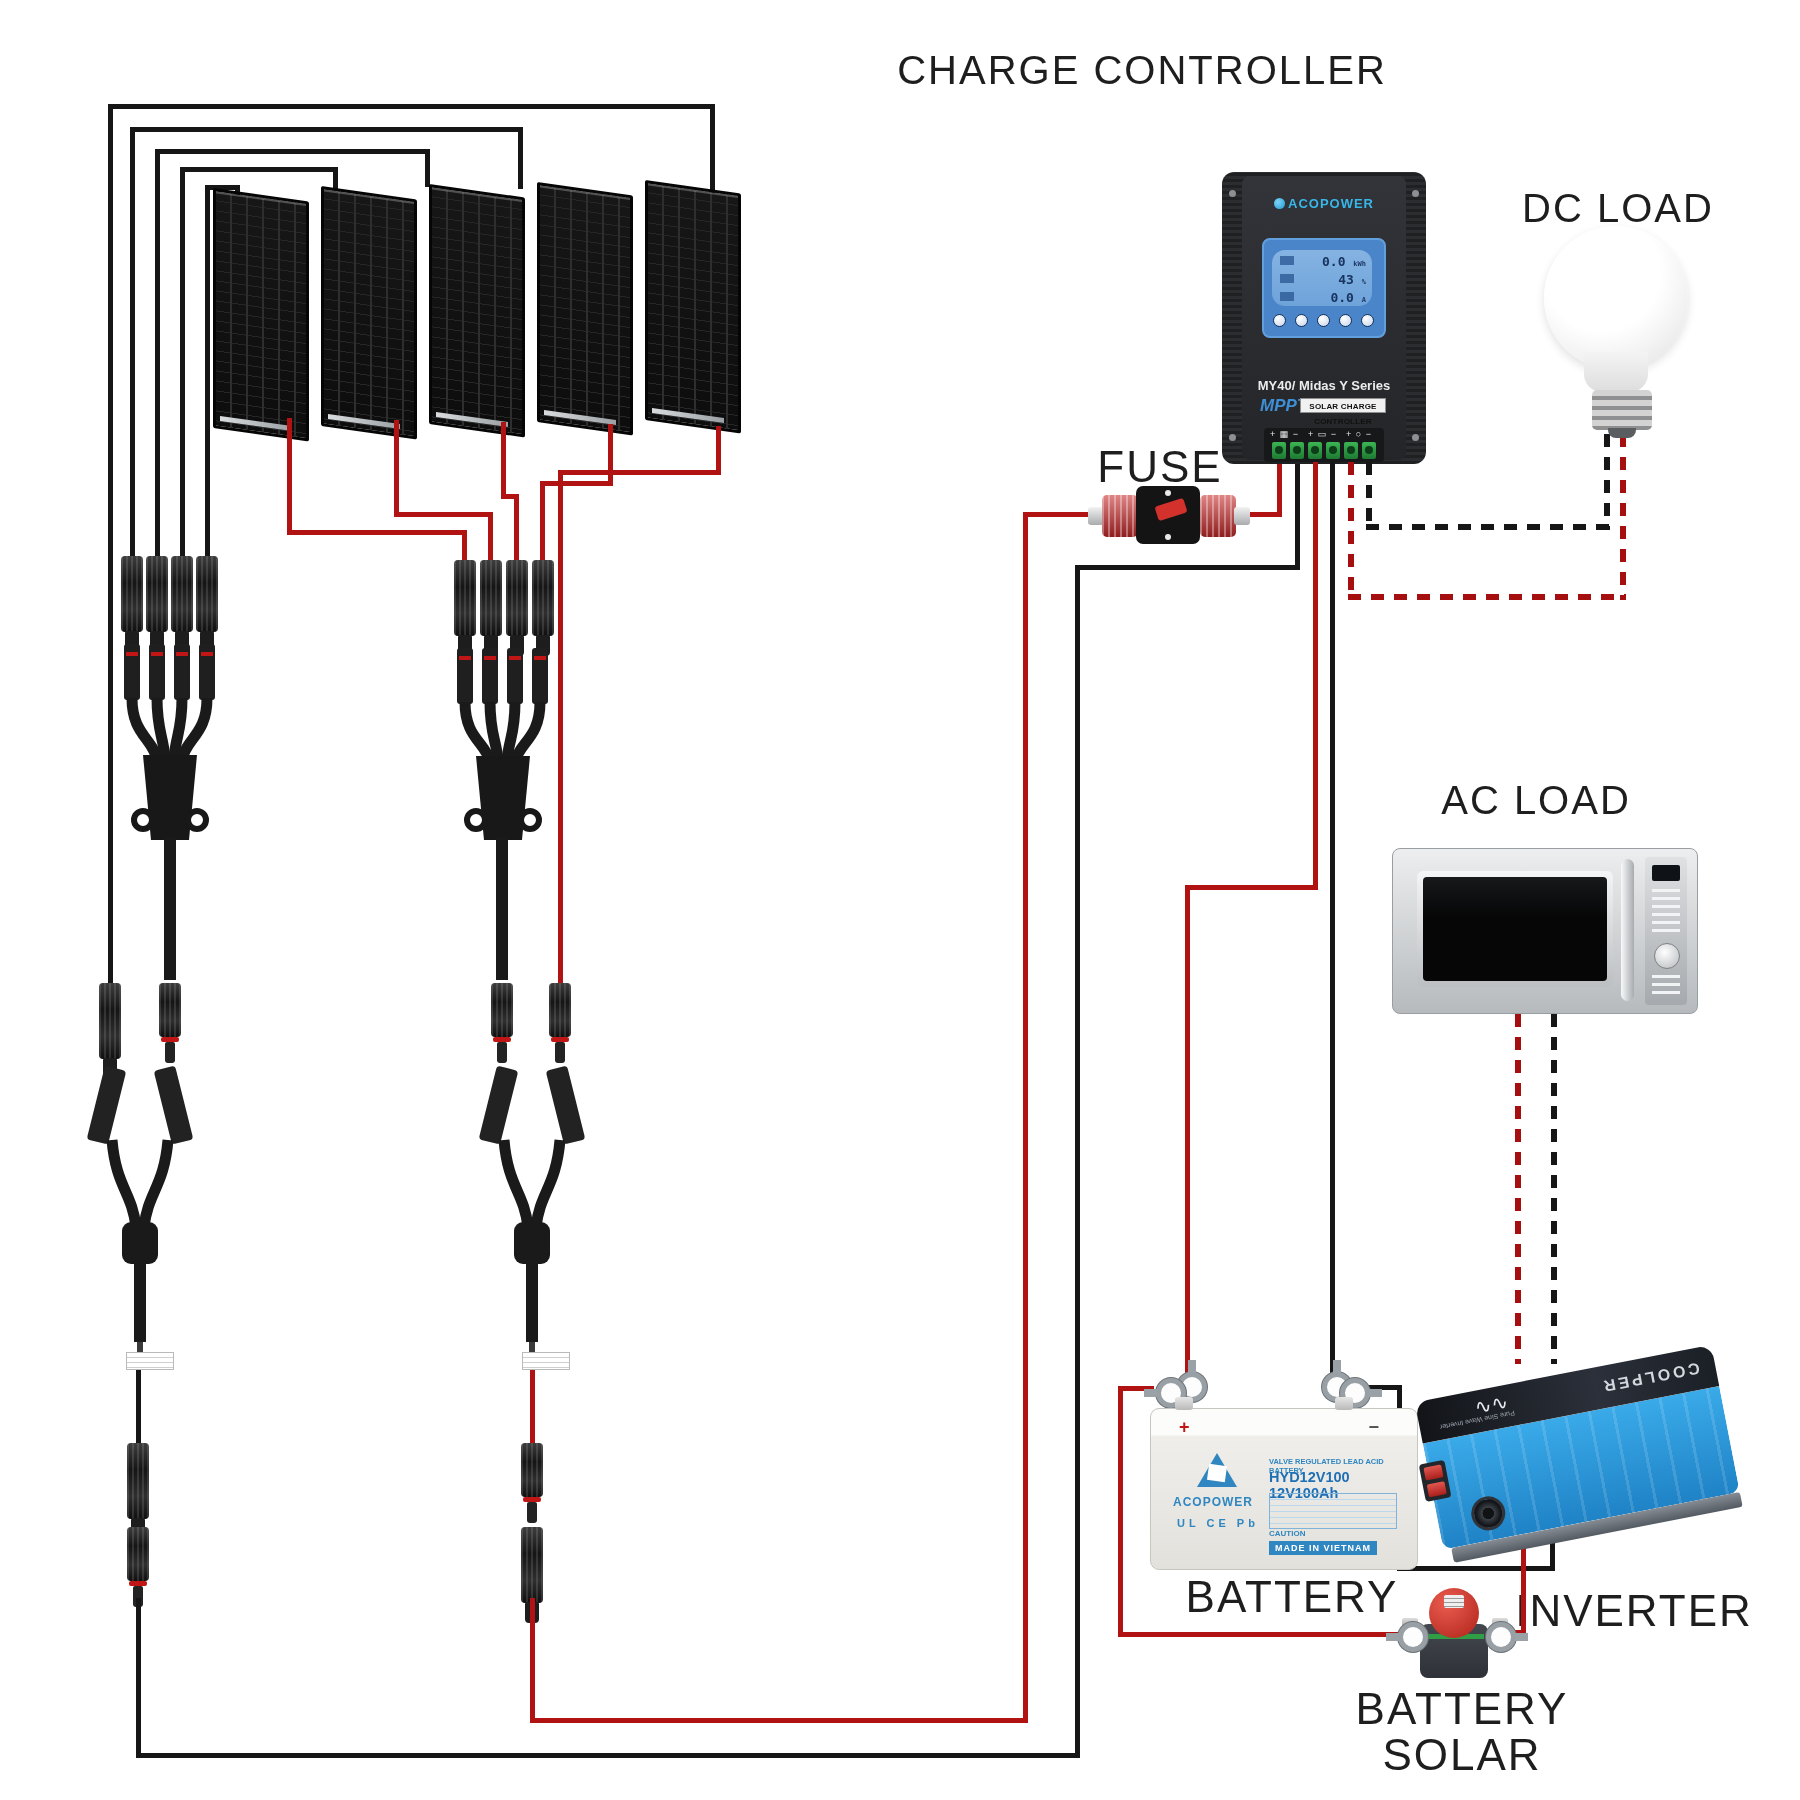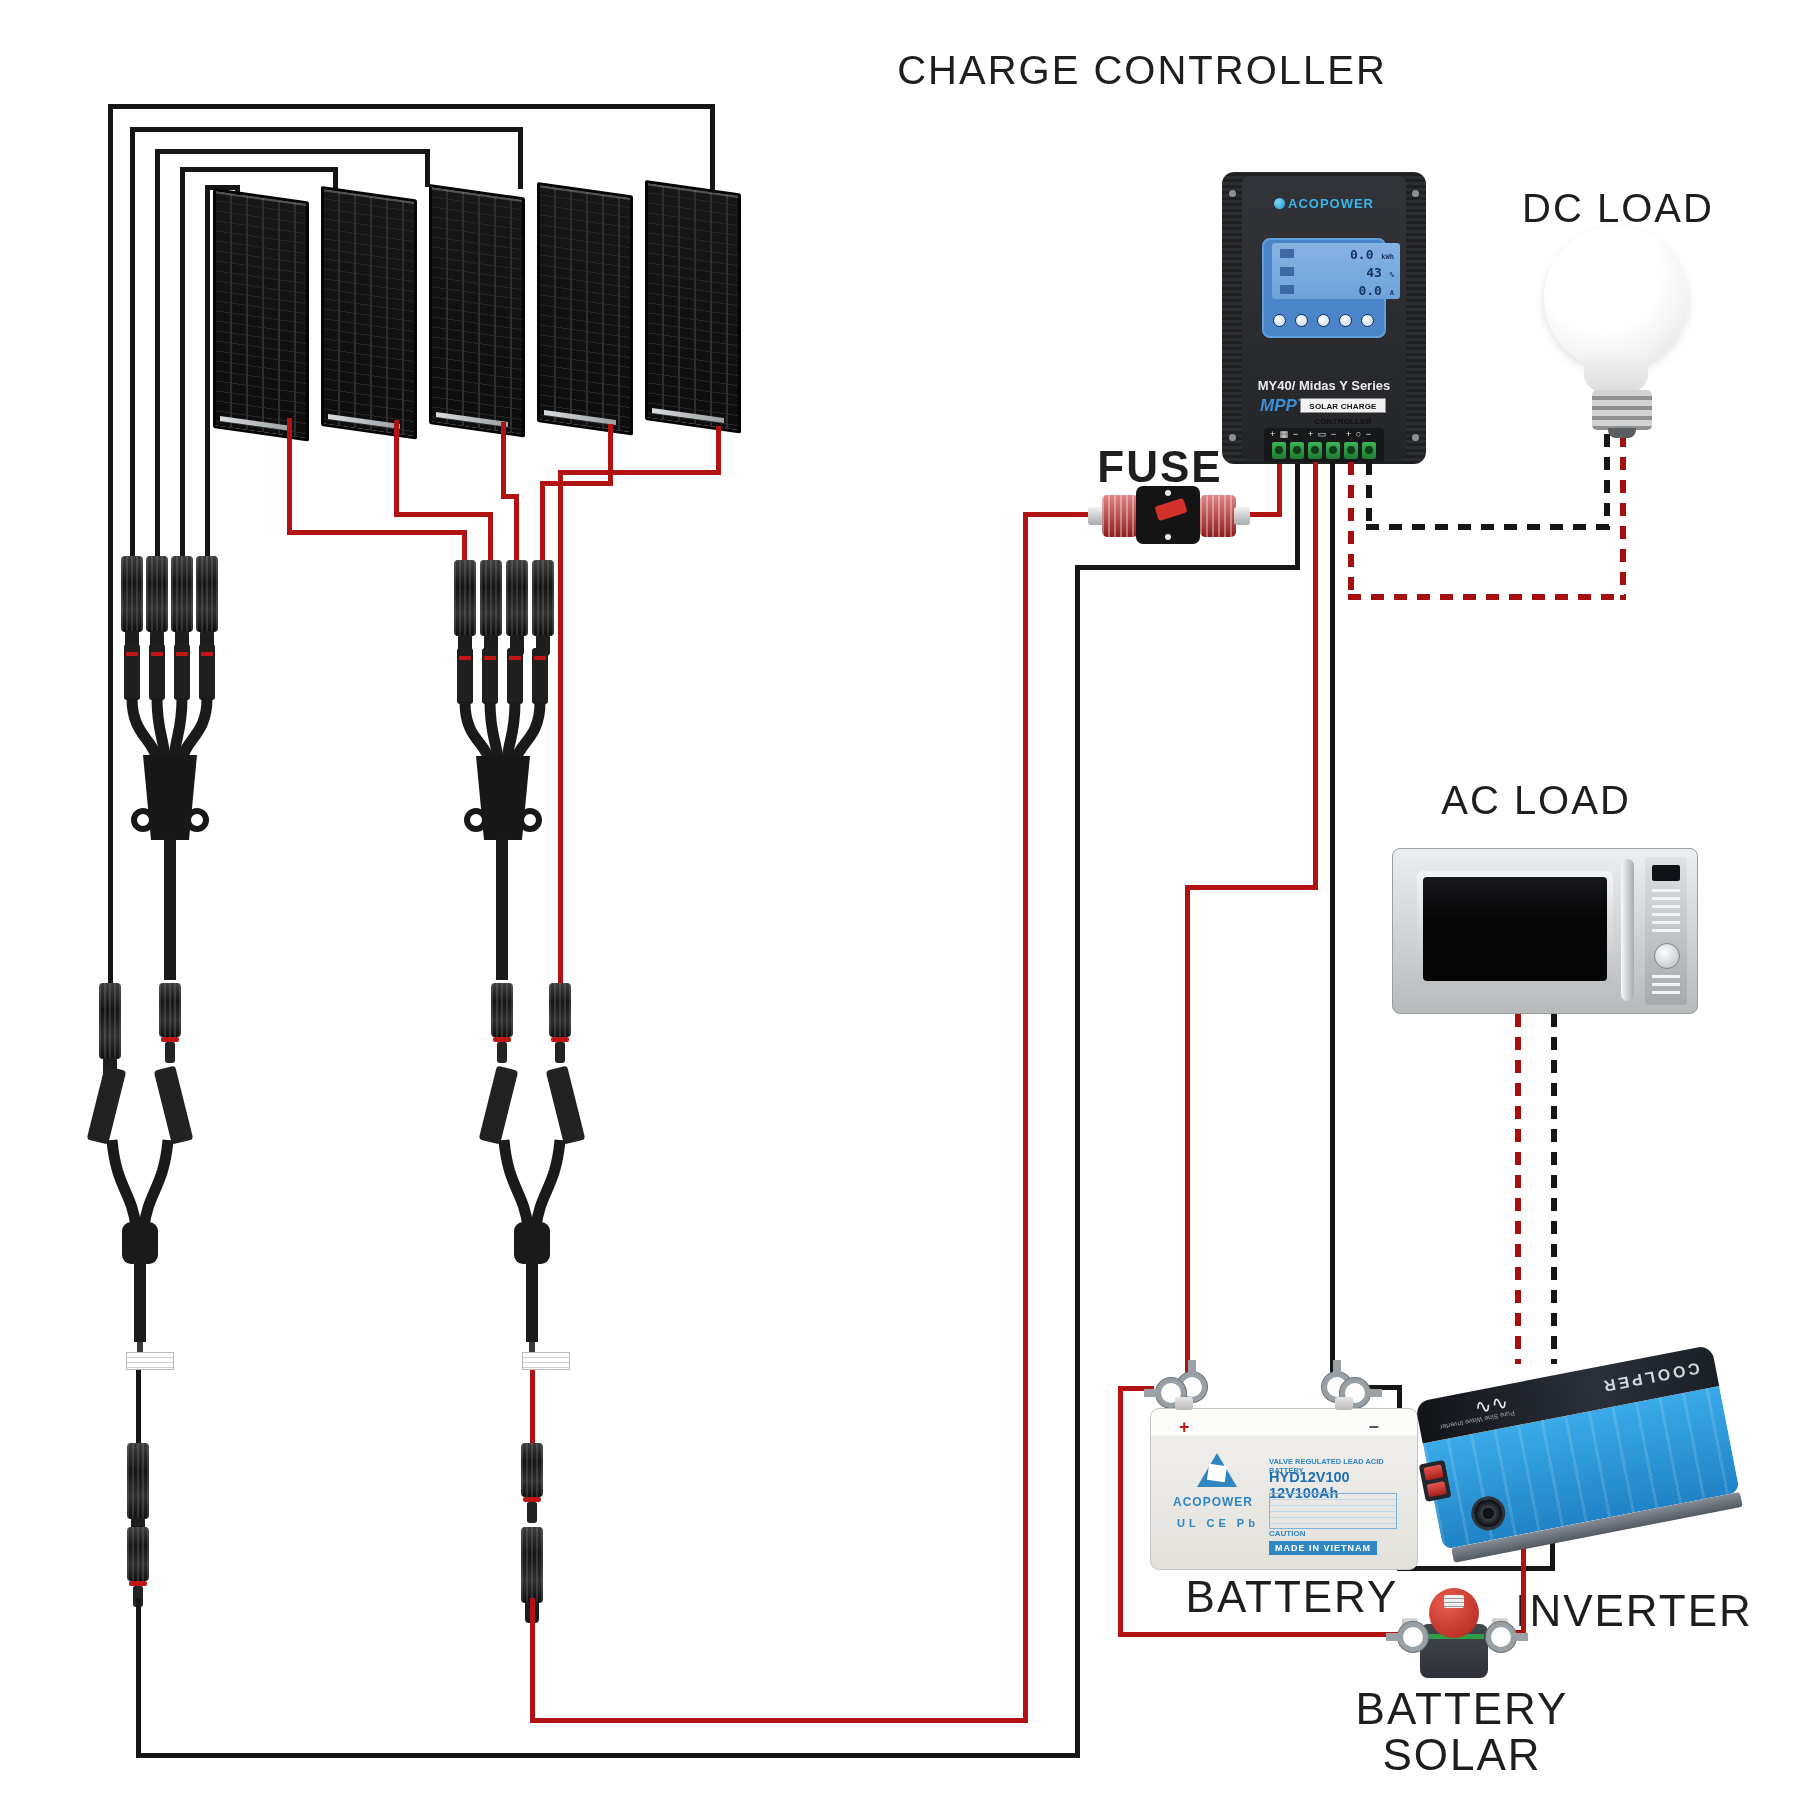--- a/index.html
+++ b/index.html
@@ -93,21 +93,21 @@
       repeating-linear-gradient(0deg,#1f2022 0 3px,#2c2d30 3px 6px);}
   .cc-face{position:absolute;left:20px;top:4px;width:164px;height:284px;border-radius:8px;
     background:linear-gradient(180deg,#323439,#232528);}
   .cc-screw{position:absolute;width:7px;height:7px;border-radius:50%;background:#8c8f93;}
   .cc-logo{position:absolute;left:50%;top:24px;transform:translateX(-50%);
     font-size:13px;font-weight:bold;color:#38b7e9;letter-spacing:1px;white-space:nowrap;}
   .cc-logo .dot{display:inline-block;width:11px;height:11px;border-radius:50%;
     background:radial-gradient(circle at 35% 35%,#7fd5f4,#1e9cd8);vertical-align:-1px;margin-right:3px;}
   .cc-lcd{position:absolute;left:40px;top:66px;width:124px;height:100px;border-radius:8px;
     background:#4a84c9;border:2px solid #62a0dd;box-sizing:border-box;}
-  .cc-screen{position:absolute;left:8px;top:3px;width:128px;height:56px;border-radius:3px;
+  .cc-screen{position:absolute;left:8px;top:10px;width:100px;height:56px;border-radius:13px;
     background:linear-gradient(180deg,#85b3e2,#6ea3da);}
   .lcd-row{position:absolute;right:6px;width:72px;font-family:"DejaVu Sans Mono",monospace;
     font-weight:bold;color:#17335f;font-size:13px;text-align:right;}
   .lcd-row small{font-size:7px;font-weight:bold;}
   .lcd-ic{position:absolute;left:8px;width:14px;height:9px;background:#2d5a96;opacity:.8;}
   .cc-btn{position:absolute;top:74px;width:13px;height:13px;border-radius:50%;
     background:radial-gradient(circle at 35% 30%,#fff,#c5d5ea);border:1px solid #17335f;box-sizing:border-box;}
   .cc-model{position:absolute;left:50%;top:206px;transform:translateX(-50%);
     font-size:13px;font-weight:bold;color:#ececec;white-space:nowrap;}
   .cc-mppt{position:absolute;left:22px;top:224px;font-size:17px;font-weight:bold;font-style:italic;color:#3f8fd6;margin-left:16px;}
@@ -176,21 +176,21 @@
   
   svg{position:absolute;overflow:visible;}
 </style>
 </head>
 <body>
 
 <div id="canvas">
 
   <div class="cap s40" style="left:1142px;top:48px;">CHARGE CONTROLLER</div>
   <div class="cap s40" style="left:1618px;top:186px;">DC LOAD</div>
-  <div class="cap s44" style="left:1160px;top:442px;font-weight:bold;">FUSE</div>
+  <div class="cap s44" style="left:1160px;top:442px;">FUSE</div>
   <div class="cap s40" style="left:1536px;top:778px;">AC LOAD</div>
   <div class="cap s44" style="left:1292px;top:1572px;">BATTERY</div>
   <div class="cap s44" style="left:1634px;top:1586px;">INVERTER</div>
   <div class="cap s44" style="left:1462px;top:1684px;">BATTERY</div>
   <div class="cap s44" style="left:1462px;top:1730px;">SOLAR</div>
 
   <i class="w bk" style="left:108px;top:104px;width:607px;height:5px"></i>
   <i class="w bk" style="left:108px;top:104px;width:5px;height:881px"></i>
   <i class="w bk" style="left:710px;top:104px;width:5px;height:92px"></i>
   <i class="w bk" style="left:130px;top:127px;width:393px;height:5px"></i>

